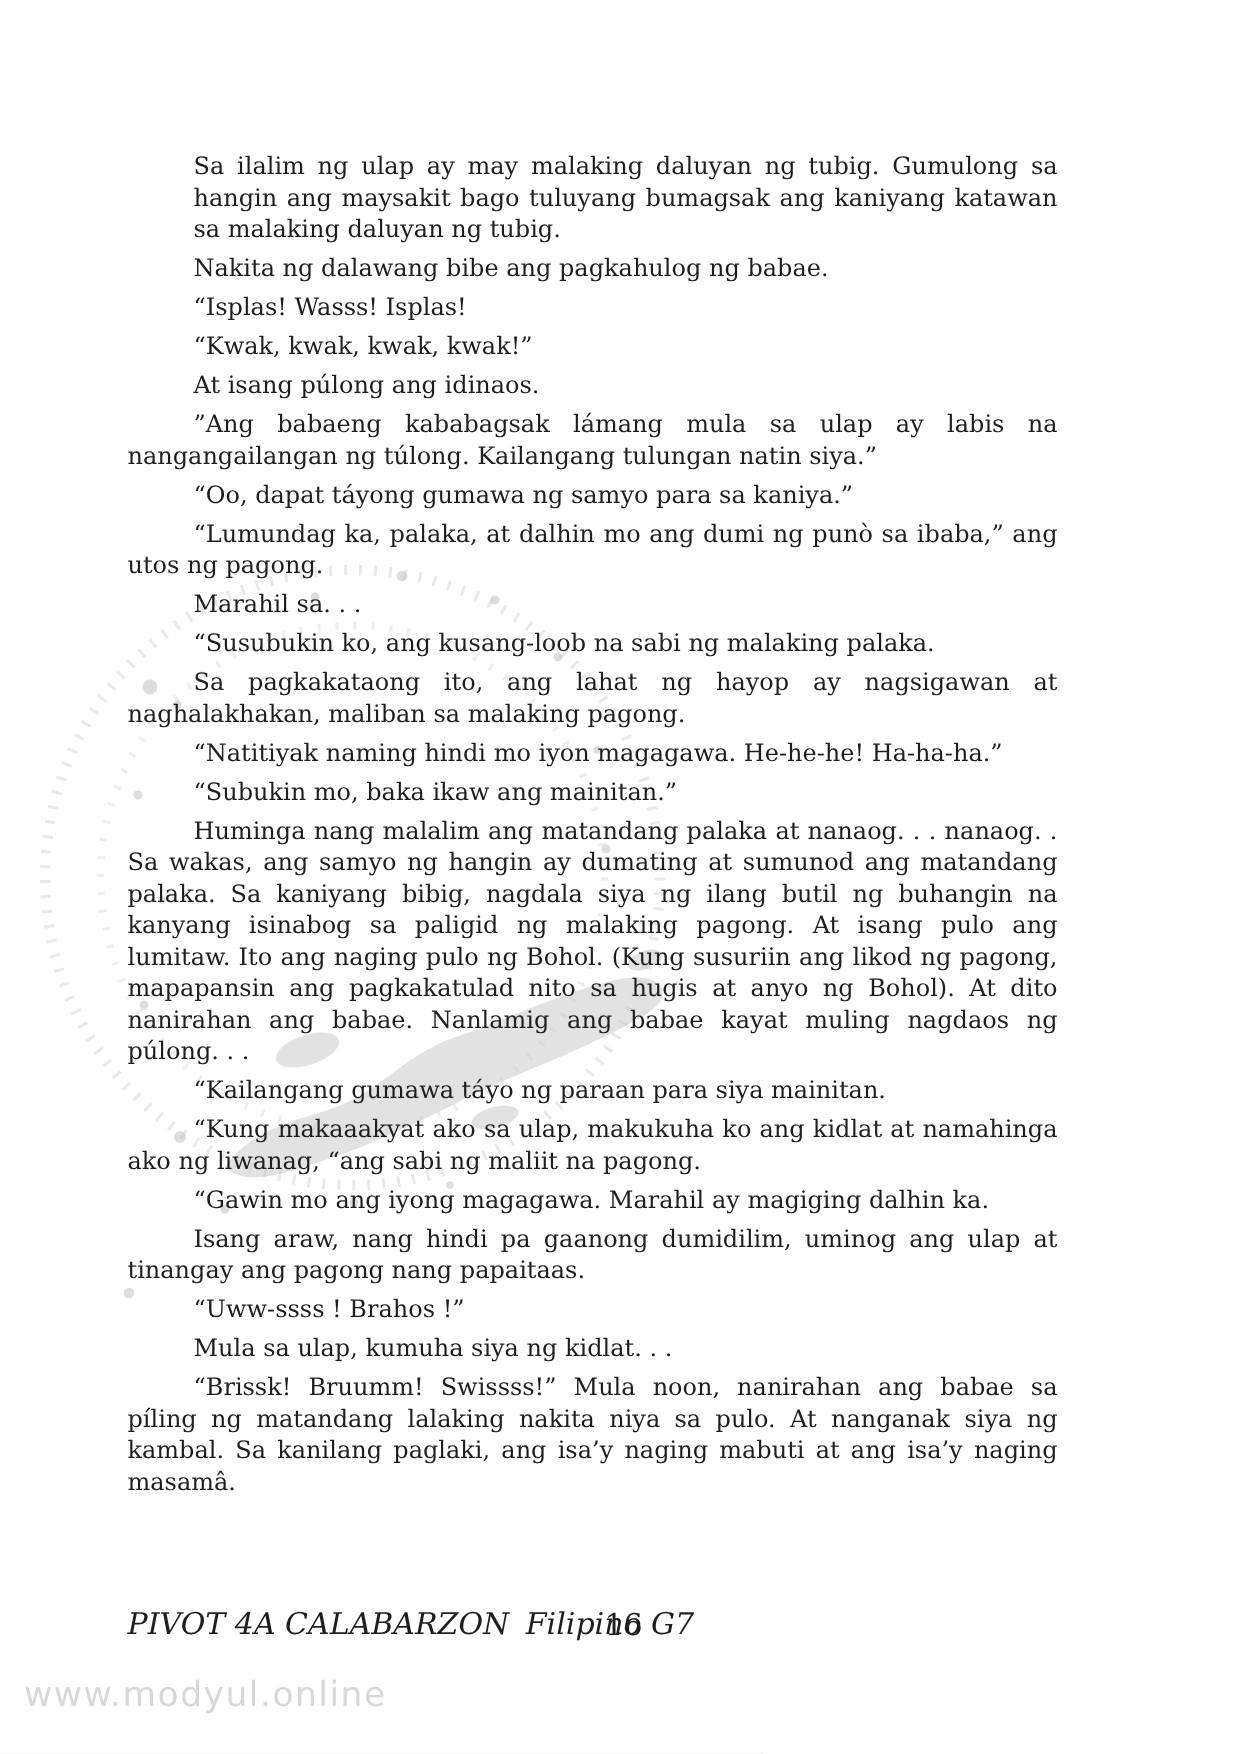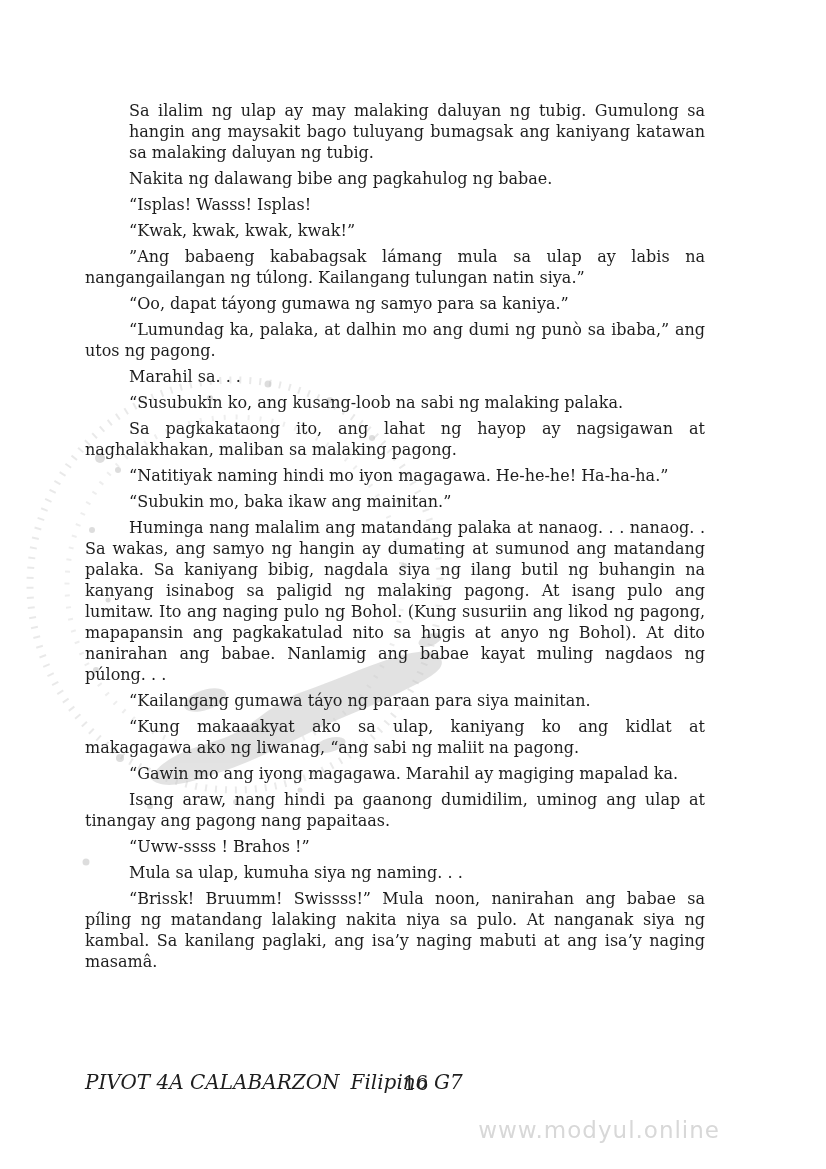--- a/index.html
+++ b/index.html
@@ -44,23 +44,23 @@
     white-space: nowrap;
   }
   .footer-subject { margin-left: 11px; font-style: italic; }
   .page-number {
     position: absolute;
     left: 403px; top: 1px;
     font-style: normal;
   }
   .site-watermark {
     position: absolute;
-    left: 0; top: 1117px;
+    left: 16px; top: 1117px;
     width: 720px;
-    text-align: right;
+    text-align: left;
     font-family: "DejaVu Sans", sans-serif;
     font-size: 23px;
     letter-spacing: 1px;
     color: #d8d8d8;
     font-weight: 400;
   }
 </style>
 </head>
 <body>
 
@@ -98,35 +98,36 @@
       <circle cx="300" cy="790" r="2.5"></circle>
       <circle cx="86" cy="862" r="3.5"></circle>
     </g>
   </svg>
 
   <main class="text-block">
       <p class="para block">Sa ilalim ng ulap ay may malaking daluyan ng tubig. Gumulong sa hangin ang maysakit bago tuluyang bumagsak ang kaniyang katawan sa malaking daluyan ng tubig.</p>
       <p class="para normal">Nakita ng dalawang bibe ang pagkahulog ng babae.</p>
       <p class="para normal">“Isplas! Wasss! Isplas!</p>
       <p class="para normal">“Kwak, kwak, kwak, kwak!”</p>
+      <p class="para normal">At isang púlong ang idinaos.</p>
       <p class="para normal">”Ang babaeng kababagsak lámang mula sa ulap ay labis na nangangailangan ng túlong. Kailangang tulungan natin siya.”</p>
       <p class="para normal">“Oo, dapat táyong gumawa ng samyo para sa kaniya.”</p>
       <p class="para normal">“Lumundag ka, palaka, at dalhin mo ang dumi ng punò sa ibaba,” ang utos ng pagong.</p>
       <p class="para normal">Marahil sa. . .</p>
       <p class="para normal">“Susubukin ko, ang kusang-loob na sabi ng malaking palaka.</p>
       <p class="para normal">Sa pagkakataong ito, ang lahat ng hayop ay nagsigawan at naghalakhakan, maliban sa malaking pagong.</p>
       <p class="para normal">“Natitiyak naming hindi mo iyon magagawa. He-he-he! Ha-ha-ha.”</p>
       <p class="para normal">“Subukin mo, baka ikaw ang mainitan.”</p>
       <p class="para normal">Huminga nang malalim ang matandang palaka at nanaog. . . nanaog. . Sa wakas, ang samyo ng hangin ay dumating at sumunod ang matandang palaka. Sa kaniyang bibig, nagdala siya ng ilang butil ng buhangin na kanyang isinabog sa paligid ng malaking pagong. At isang pulo ang lumitaw. Ito ang naging pulo ng Bohol. (Kung susuriin ang likod ng pagong, mapapansin ang pagkakatulad nito sa hugis at anyo ng Bohol). At dito nanirahan ang babae. Nanlamig ang babae kayat muling nagdaos ng púlong. . .</p>
       <p class="para normal">“Kailangang gumawa táyo ng paraan para siya mainitan.</p>
-      <p class="para normal">“Kung makaaakyat ako sa ulap, kaniyang ko ang kidlat at makagagawa ako ng liwanag, “ang sabi ng maliit na pagong.</p>
-      <p class="para normal">“Gawin mo ang iyong magagawa. Marahil ay magiging mapalad ka.</p>
+      <p class="para normal">“Kung makaaakyat ako sa ulap, makukuha ko ang kidlat at namahinga ako ng liwanag, “ang sabi ng maliit na pagong.</p>
+      <p class="para normal">“Gawin mo ang iyong magagawa. Marahil ay magiging dalhin ka.</p>
       <p class="para normal">Isang araw, nang hindi pa gaanong dumidilim, uminog ang ulap at tinangay ang pagong nang papaitaas.</p>
       <p class="para normal">“Uww-ssss ! Brahos !”</p>
-      <p class="para normal">Mula sa ulap, kumuha siya ng naming. . .</p>
+      <p class="para normal">Mula sa ulap, kumuha siya ng kidlat. . .</p>
       <p class="para normal">“Brissk! Bruumm! Swissss!” Mula noon, nanirahan ang babae sa píling ng matandang lalaking nakita niya sa pulo. At nanganak siya ng kambal. Sa kanilang paglaki, ang isa’y naging mabuti at ang isa’y naging masamâ.</p>
     </main>
 
   <div class="footer">
     <span class="footer-source"><span>PIVOT 4A CALABARZON</span><span class="footer-subject">Filipino G7</span></span>
     <span class="page-number">16</span>
   </div>
 
   <div class="site-watermark">www.modyul.online</div>
 

